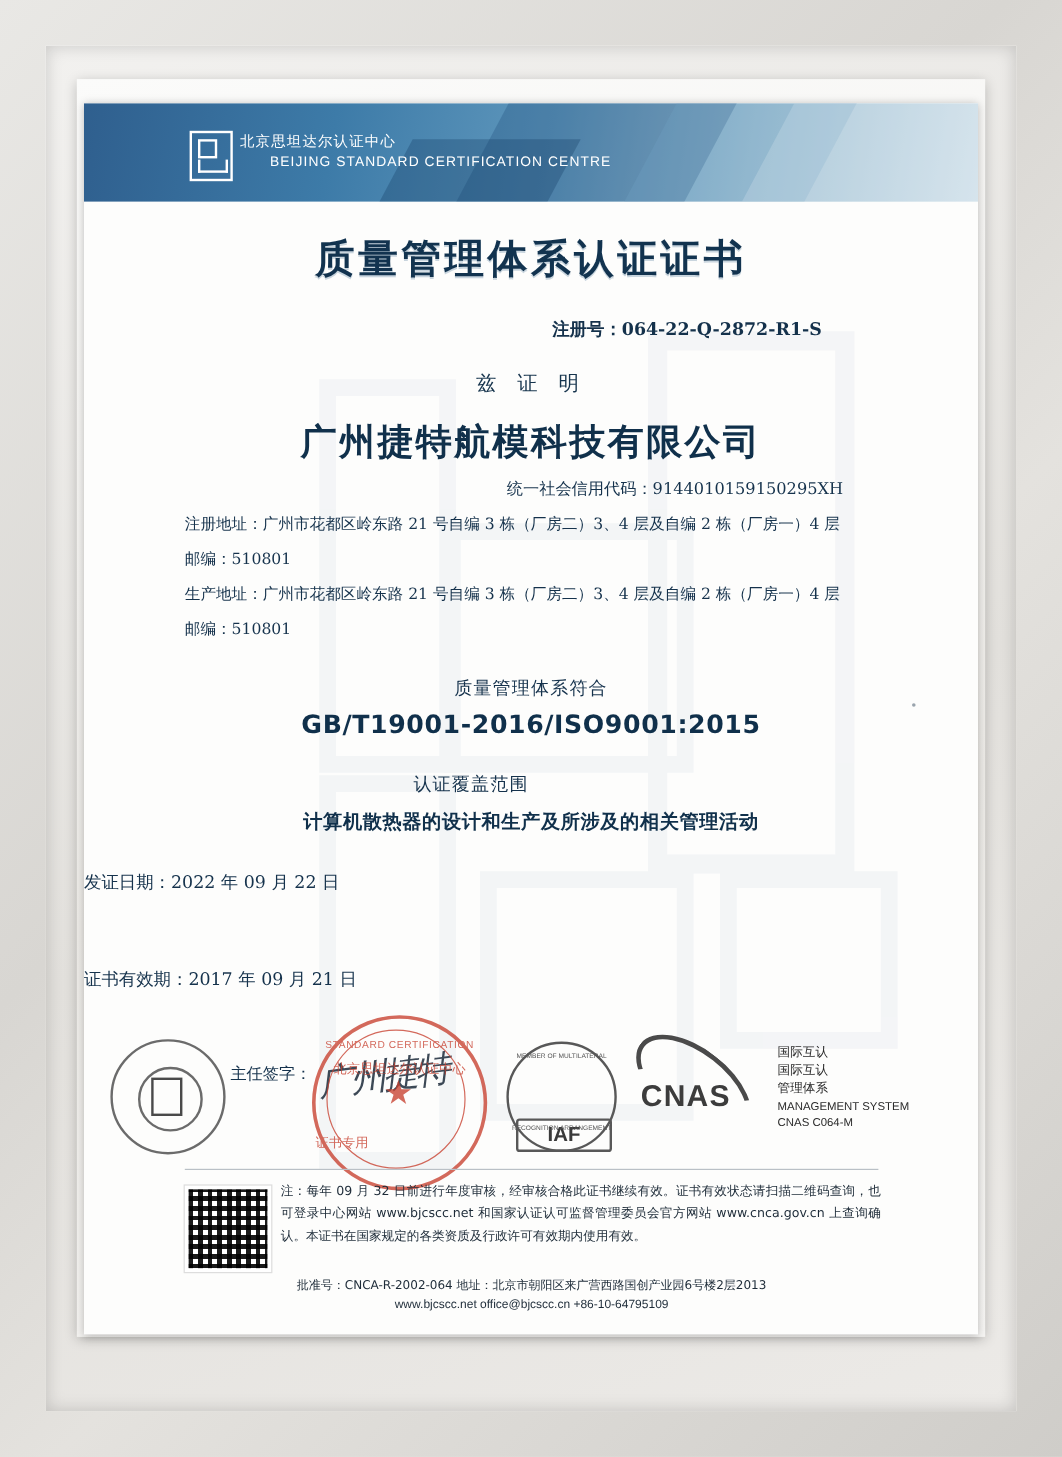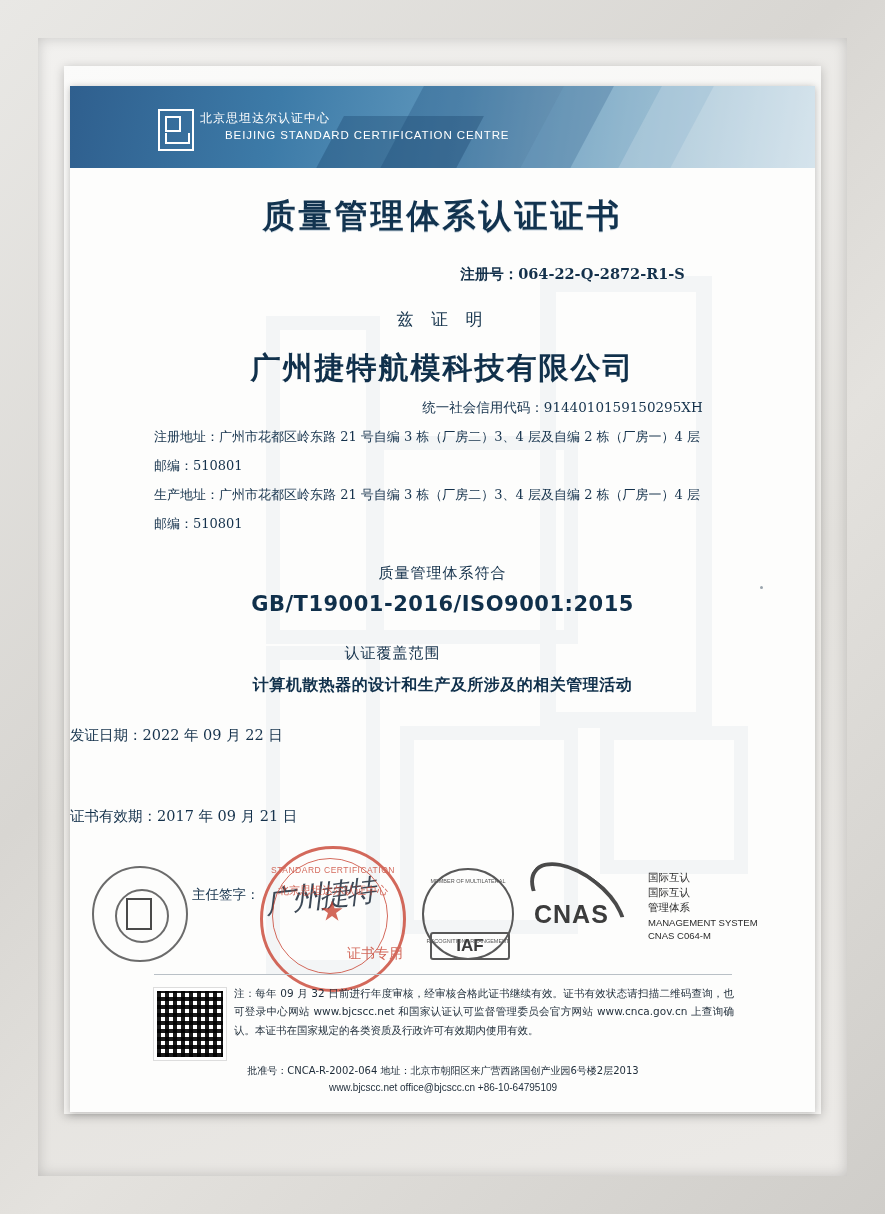--- a/index.html
+++ b/index.html
@@ -160,21 +160,21 @@
   }
   .seal .txt-top{
     position:absolute;left:0;top:16px;width:140px;text-align:center;font-size:8.5px;color:#c8402f;
     font-family:"Liberation Sans",sans-serif;letter-spacing:.5px;
   }
   .seal .txt-cn{
     position:absolute;left:0;top:34px;width:140px;text-align:center;font-size:11px;color:#c8402f;
     font-family:"DejaVu Sans",sans-serif;
   }
   .seal .txt-bot{
-    position:absolute;left:0;top:96px;width:140px;text-align:right;font-size:14px;color:#c8402f;
+    position:absolute;left:0;top:96px;width:140px;text-align:left;font-size:11px;color:#c8402f;
     font-family:"DejaVu Sans",sans-serif;
   }
   .iaf{
     position:absolute;left:352px;top:12px;width:88px;height:88px;border-radius:50%;
     border:2px solid #585858;
   }
   .iaf .band{
     position:absolute;left:6px;top:33px;width:76px;height:24px;border:2px solid #585858;border-radius:3px;
     display:flex;align-items:center;justify-content:center;
     font-family:"Liberation Sans",sans-serif;font-weight:bold;font-size:17px;color:#3a3a3a;margin-top:29px;

